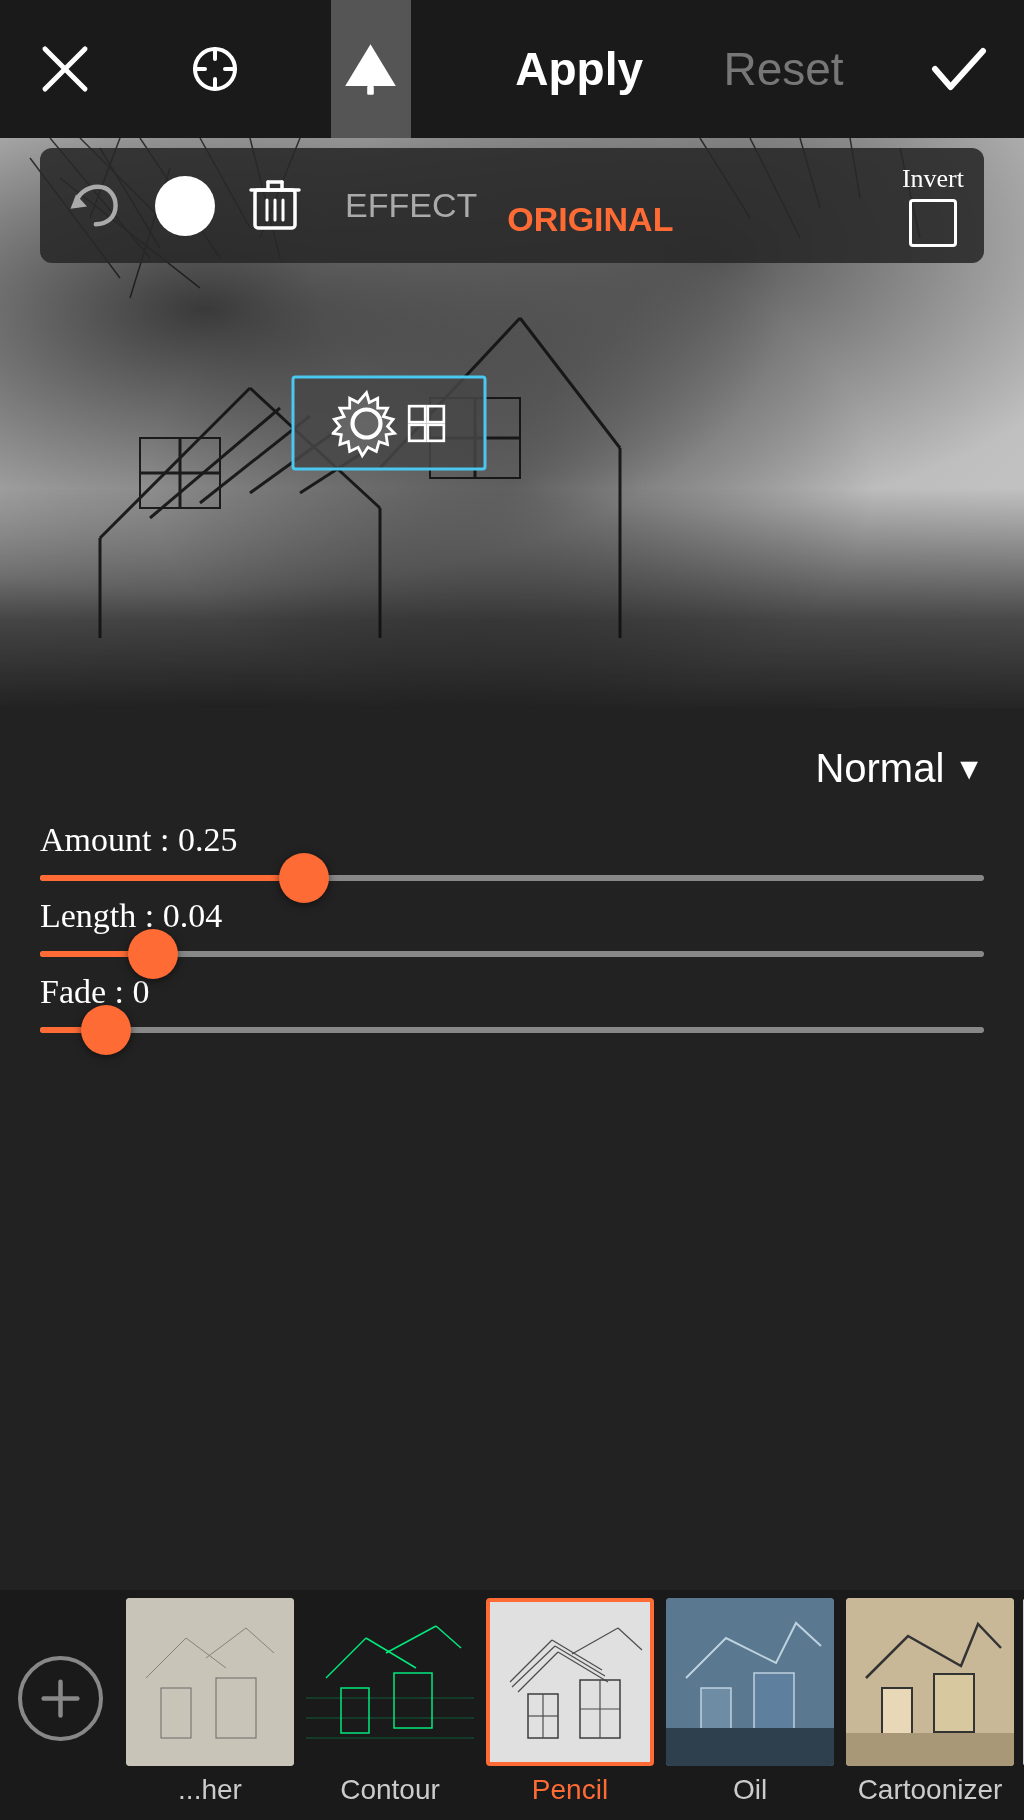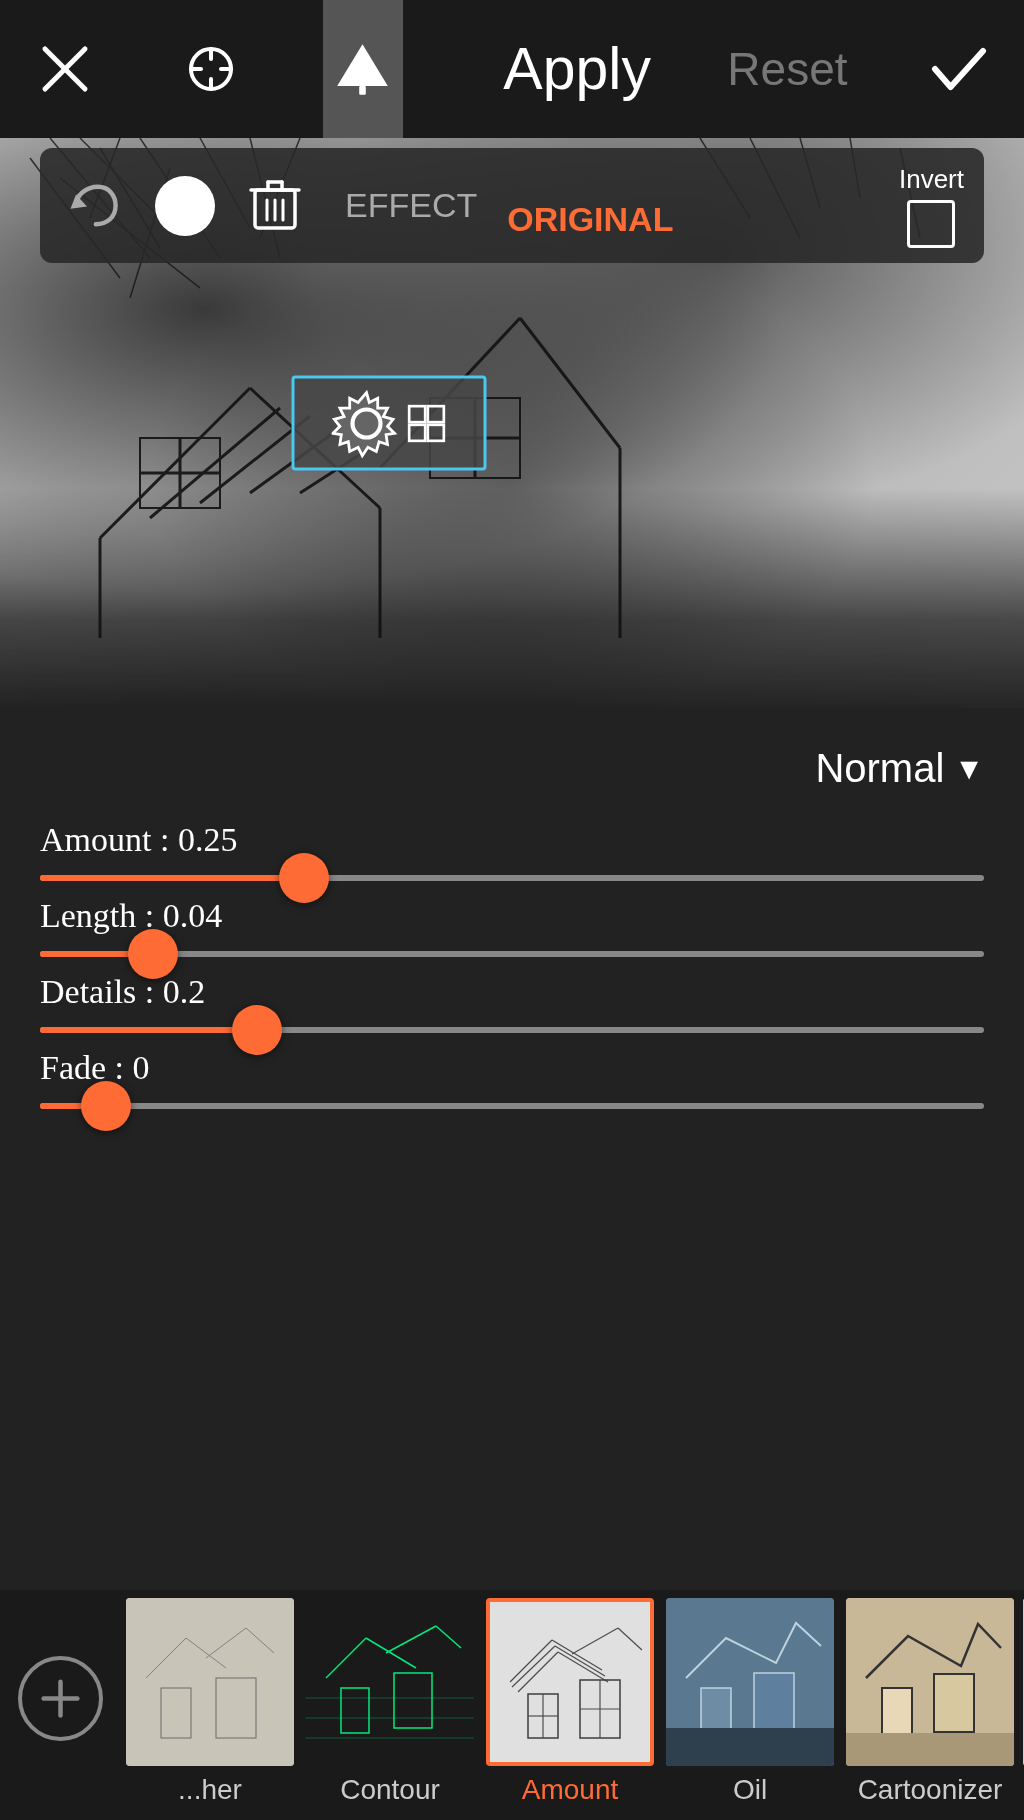--- a/index.html
+++ b/index.html
@@ -44,23 +44,23 @@
     .brush-icon-wrapper {
       width: 80px;
       height: 138px;
       background: #555;
       display: flex;
       align-items: center;
       justify-content: center;
     }
 
     .apply-text {
-      font-size: 59px;
+      font-size: 46px;
       color: white;
-      font-weight: 400;
+      font-weight: 700;
       cursor: pointer;
       margin-left: 24px;
     }
 
     .reset-text {
       font-size: 46px;
       color: #777;
       font-weight: 400;
       cursor: pointer;
     }
@@ -158,20 +158,21 @@
       display: flex;
       flex-direction: column;
       align-items: center;
       gap: 5px;
       cursor: pointer;
     }
 
     .invert-text {
       font-size: 26px;
       color: white;
+      font-family: Liberation Serif, serif;
     }
 
     .invert-square {
       width: 48px;
       height: 48px;
       border: 3px solid white;
       border-radius: 4px;
     }
 
     
@@ -500,27 +501,20 @@
   </div>
 
   <div class="slider-group">
     <div class="slider-label">Length : 0.04</div>
     <div class="slider-track">
       <div class="slider-fill" style="width: 12%"></div>
       <div class="slider-thumb" style="left: 12%"></div>
     </div>
   </div>
 
-  <div class="slider-group">
-    <div class="slider-label">Details : 0.2</div>
-    <div class="slider-track">
-      <div class="slider-fill" style="width: 23%"></div>
-      <div class="slider-thumb" style="left: 23%"></div>
-    </div>
-  </div>
 
   <div class="slider-group">
     <div class="slider-label">Fade : 0</div>
     <div class="slider-track">
       <div class="slider-fill" style="width: 7%"></div>
       <div class="slider-thumb" style="left: 7%"></div>
     </div>
   </div>
 </div>
 
@@ -586,21 +580,21 @@
           <line x1="68" y1="50" x2="118" y2="80"></line>
           <rect x="38" y="92" width="30" height="44" fill="none" stroke="#222" stroke-width="1.5"></rect>
           <rect x="90" y="78" width="40" height="58" fill="none" stroke="#222" stroke-width="1.5"></rect>
           <line x1="53" y1="92" x2="53" y2="136"></line>
           <line x1="38" y1="114" x2="68" y2="114"></line>
           <line x1="110" y1="78" x2="110" y2="136"></line>
           <line x1="90" y1="107" x2="130" y2="107"></line>
         </g>
       </svg>
     </div>
-    <span class="filter-name active-name">Amount</span>
+    <span class="filter-name active-name">Pencil</span>
   </div>
 
   <div class="filter-item">
     <div class="filter-thumb" style="background:#5a7890;">
       <svg width="168" height="168" viewBox="0 0 168 168" xmlns="http://www.w3.org/2000/svg">
         <rect width="168" height="168" fill="#5a7890"></rect>
         <g fill="none" opacity="0.9">
           <path d="M20 80 L60 40 L110 65 L130 25 L155 48" stroke="#c8dce8" stroke-width="2"></path>
           <rect x="35" y="90" width="30" height="50" fill="#7090a8" stroke="#c8dce8" stroke-width="1.5"></rect>
           <rect x="88" y="75" width="40" height="60" fill="#6080a0" stroke="#c8dce8" stroke-width="1.5"></rect>

